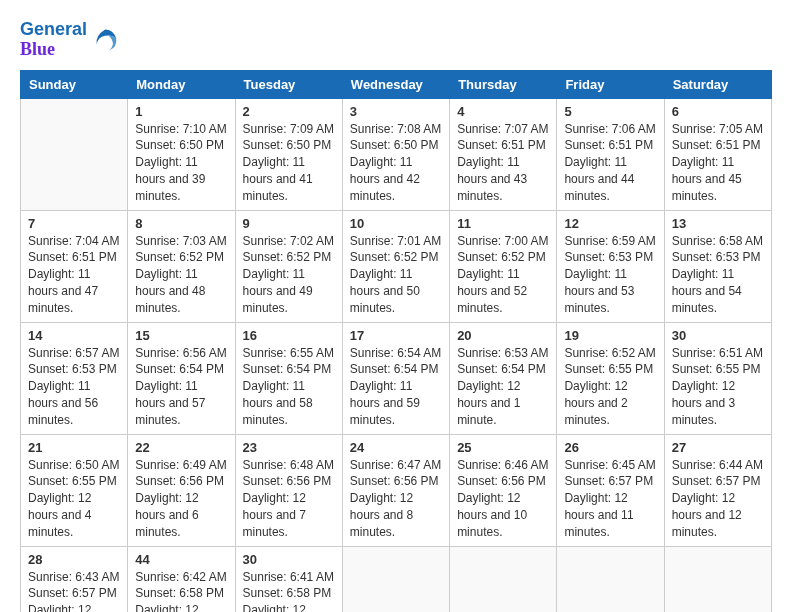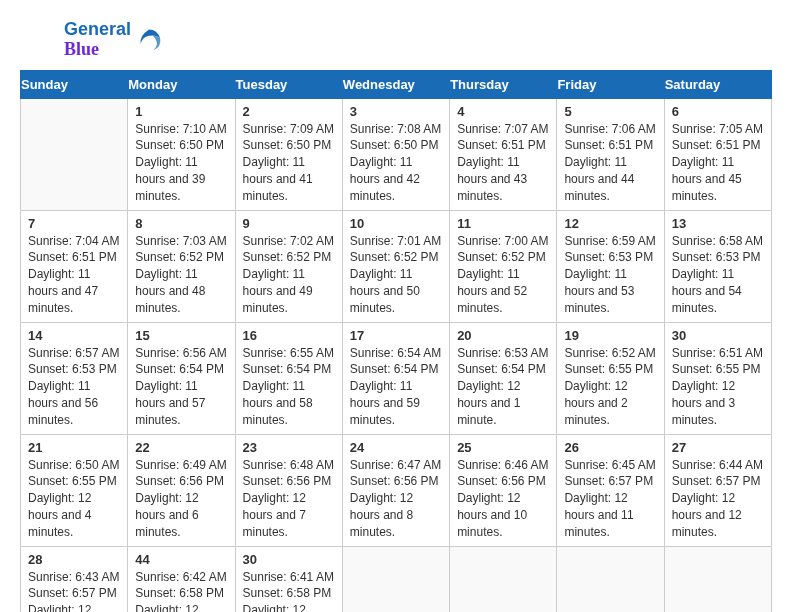--- a/index.html
+++ b/index.html
@@ -8,21 +8,20 @@
       background: #fff;
       width: 792px;
       min-height: 612px;
       padding: 20px;
     }
     .header {
       display: flex;
       justify-content: space-between;
       align-items: flex-start;
       margin-bottom: 10px;
-      margin-left: 44px;
     }
     .logo {
       display: flex;
       align-items: center;
     }
     .logo-text {
       font-size: 18px;
       font-weight: bold;
       color: #333;
       line-height: 1.1;
@@ -49,21 +48,21 @@
     }
     .calendar {
       width: 100%;
       border-collapse: collapse;
       border: 1px solid #ccc;
     }
     .calendar th {
       background-color: #1a6bb5;
       color: #fff;
       text-align: left;
-      padding: 6px 0;
+      padding: 6px 8px;
       font-size: 13px;
       font-weight: bold;
       border: 1px solid #1a6bb5;
     }
     .calendar td {
       vertical-align: top;
       padding: 5px 7px;
       border: 1px solid #ccc;
       width: calc(100% / 7);
       min-height: 80px;

